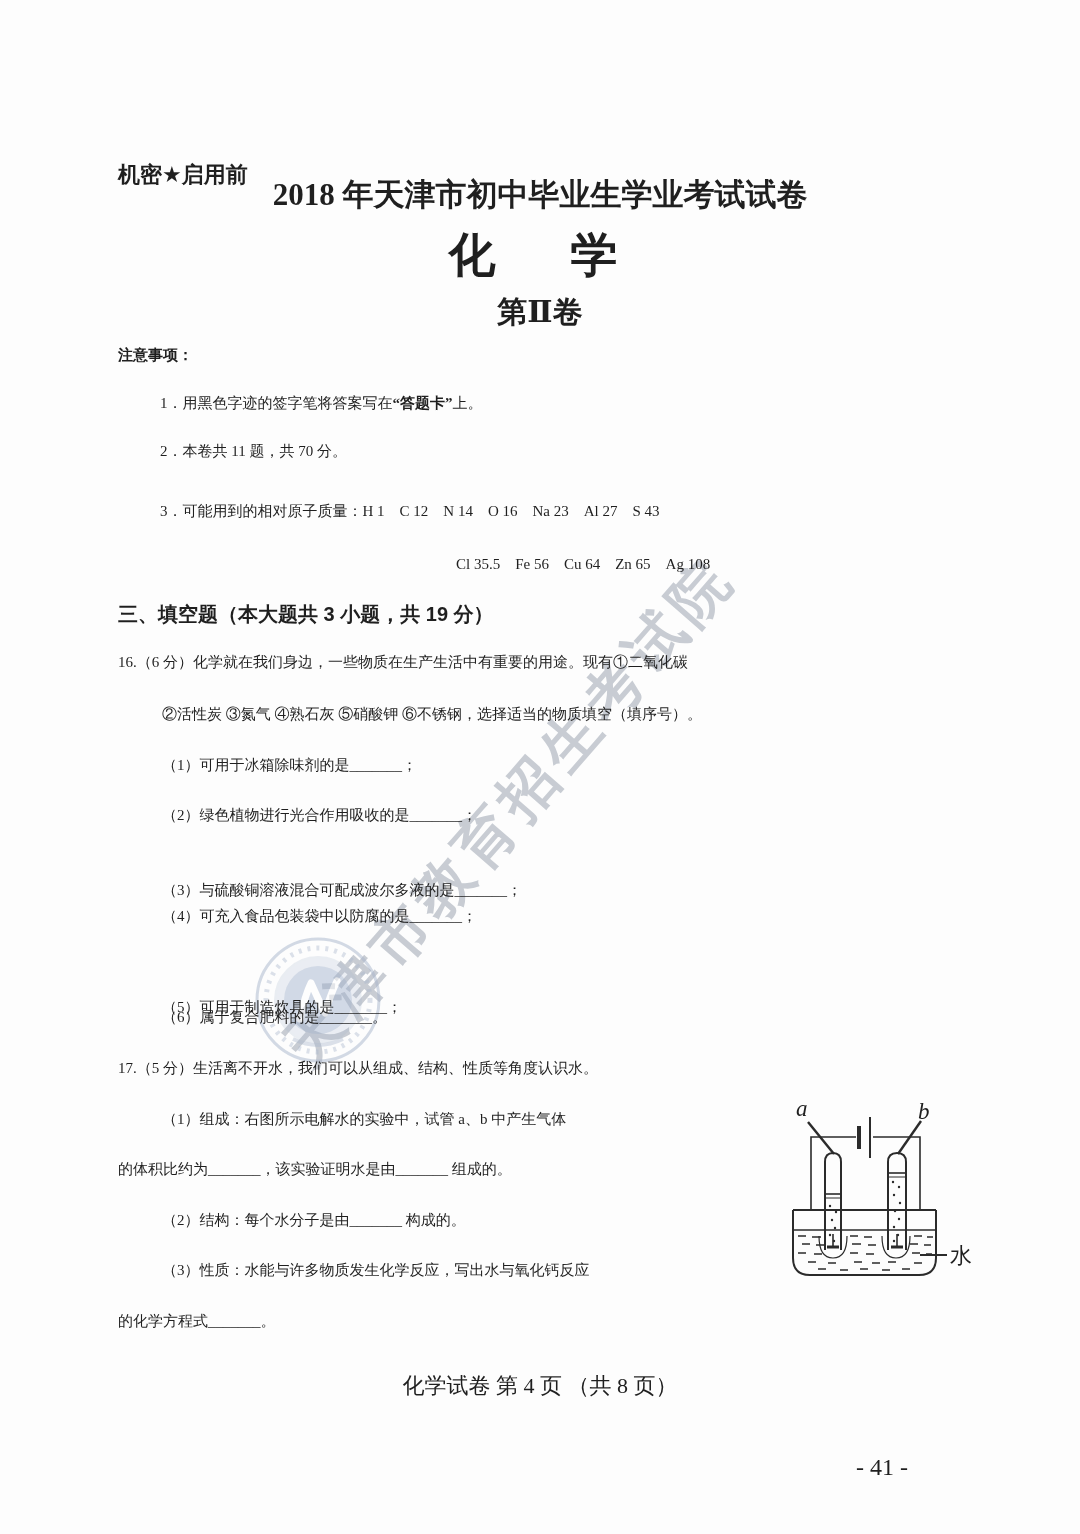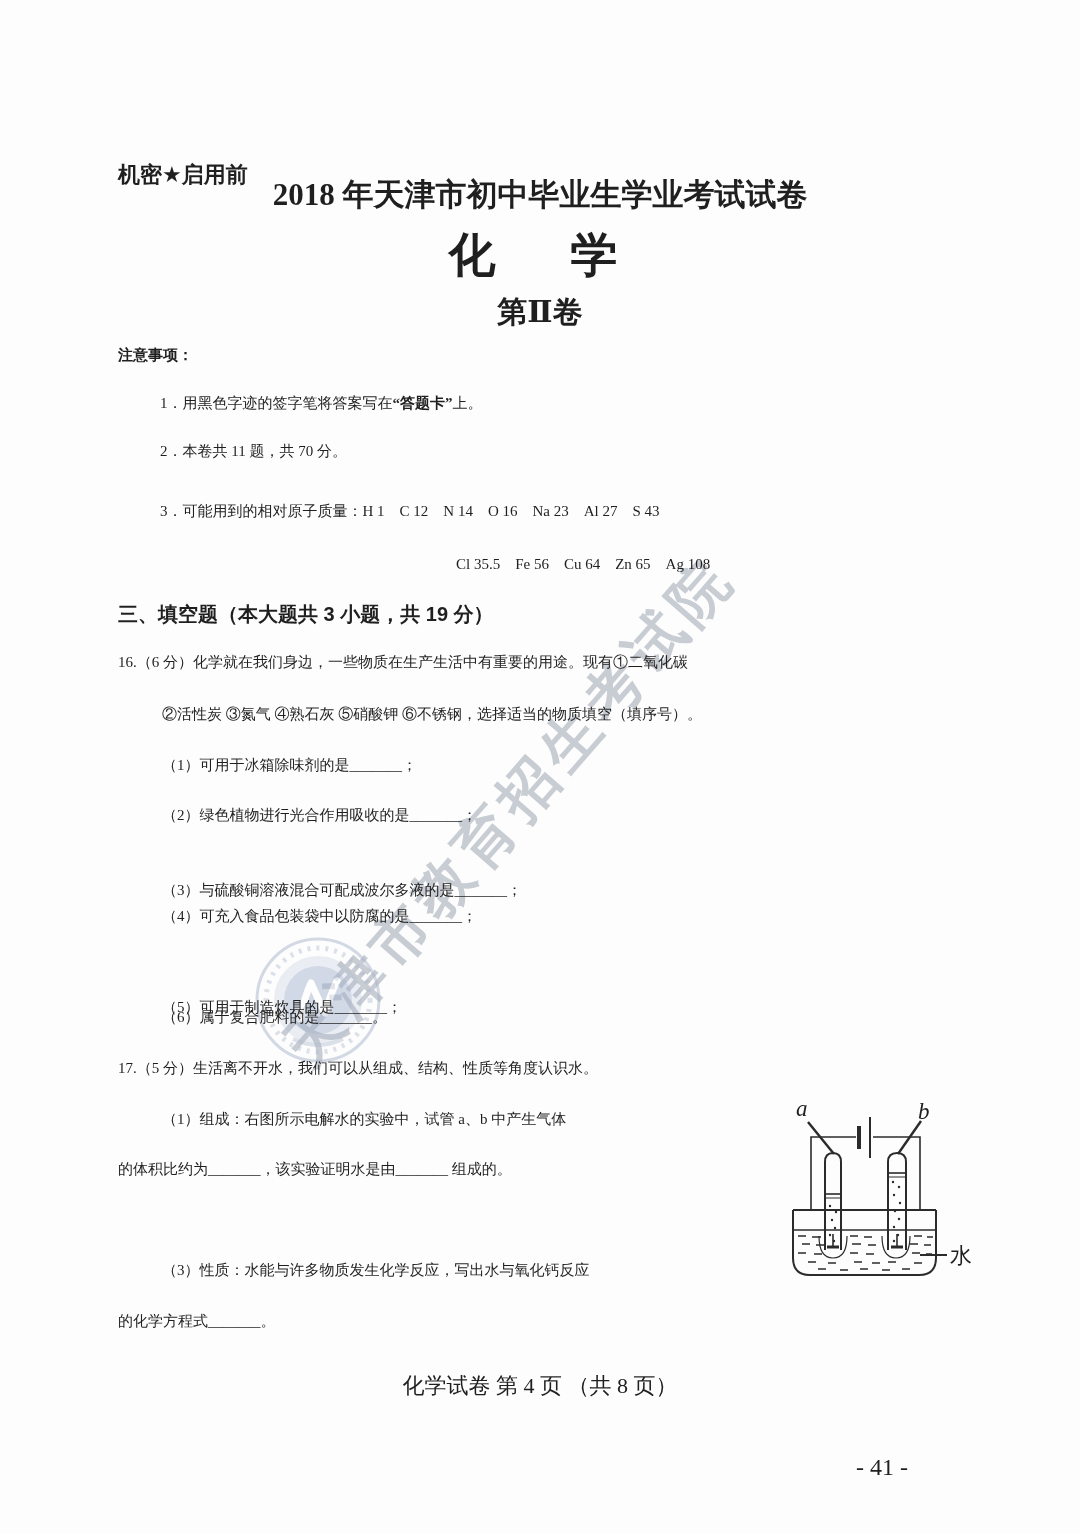--- a/index.html
+++ b/index.html
@@ -57,20 +57,21 @@
   <div class="ln" style="left:162px;top:756px;">（1）可用于冰箱除味剂的是_______；</div>
   <div class="ln" style="left:162px;top:806px;">（2）绿色植物进行光合作用吸收的是_______；</div>
   <div class="ln" style="left:162px;top:857px;margin-top:24px;">（3）与硫酸铜溶液混合可配成波尔多液的是_______；</div>
   <div class="ln" style="left:162px;top:907px;">（4）可充入食品包装袋中以防腐的是_______；</div>
   <div class="ln" style="left:162px;top:998px;">（5）可用于制造炊具的是_______；</div>
   <div class="ln" style="left:162px;top:1008px;">（6）属于复合肥料的是_______。</div>
 
   <div class="ln" style="left:118px;top:1059px;">17.（5 分）生活离不开水，我们可以从组成、结构、性质等角度认识水。</div>
   <div class="ln" style="left:162px;top:1110px;">（1）组成：右图所示电解水的实验中，试管 a、b 中产生气体</div>
   <div class="ln" style="left:118px;top:1160px;">的体积比约为_______，该实验证明水是由_______ 组成的。</div>
+  <div class="ln" style="left:162px;top:1211px;">（2）结构：每个水分子是由_______ 构成的。</div>
   <div class="ln" style="left:162px;top:1261px;">（3）性质：水能与许多物质发生化学反应，写出水与氧化钙反应</div>
   <div class="ln" style="left:118px;top:1312px;">的化学方程式_______。</div>
 
   <svg class="figure" viewBox="0 0 226 226">
 
     <line x1="20" y1="34" x2="46" y2="66" class="fig-stroke" style="stroke-width:2.4;"></line>
     <line x1="133" y1="33" x2="110" y2="66" class="fig-stroke" style="stroke-width:2.4;"></line>
 
     <text x="8" y="28" font-size="23" font-style="italic" font-family="Liberation Serif, serif" fill="#1f1f1f">a</text>
     <text x="130" y="31" font-size="23" font-style="italic" font-family="Liberation Serif, serif" fill="#1f1f1f">b</text>

